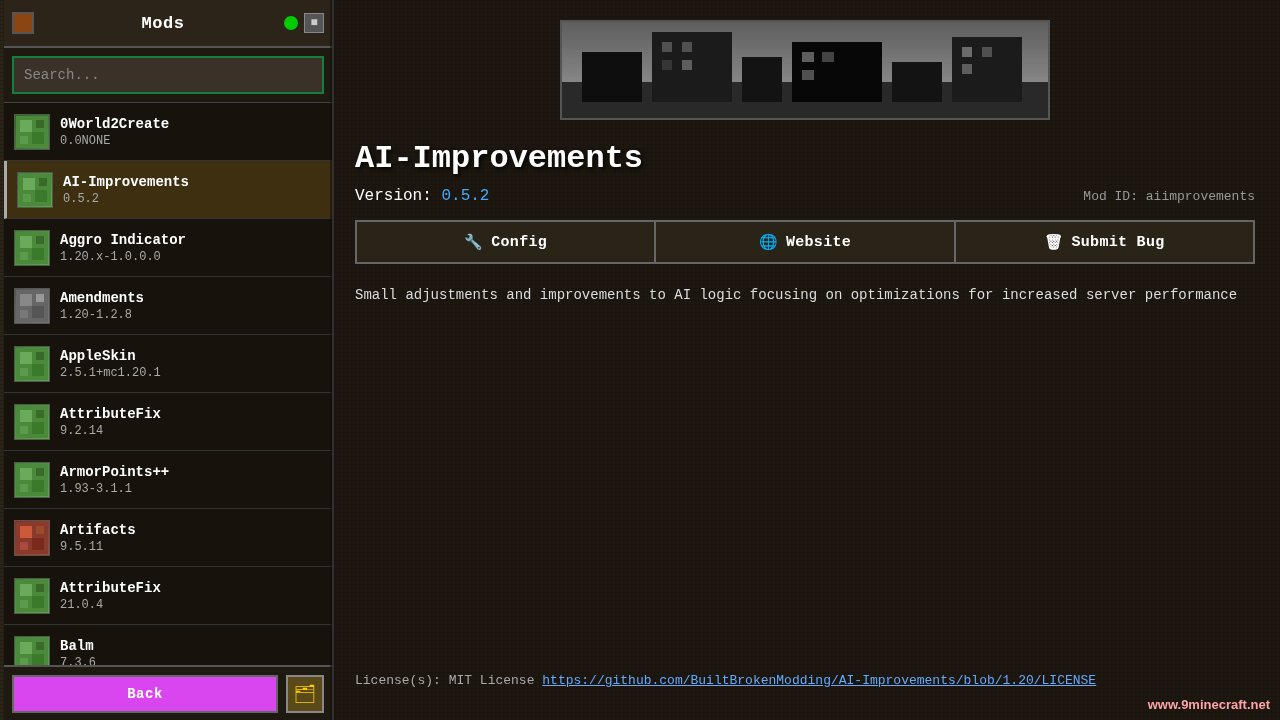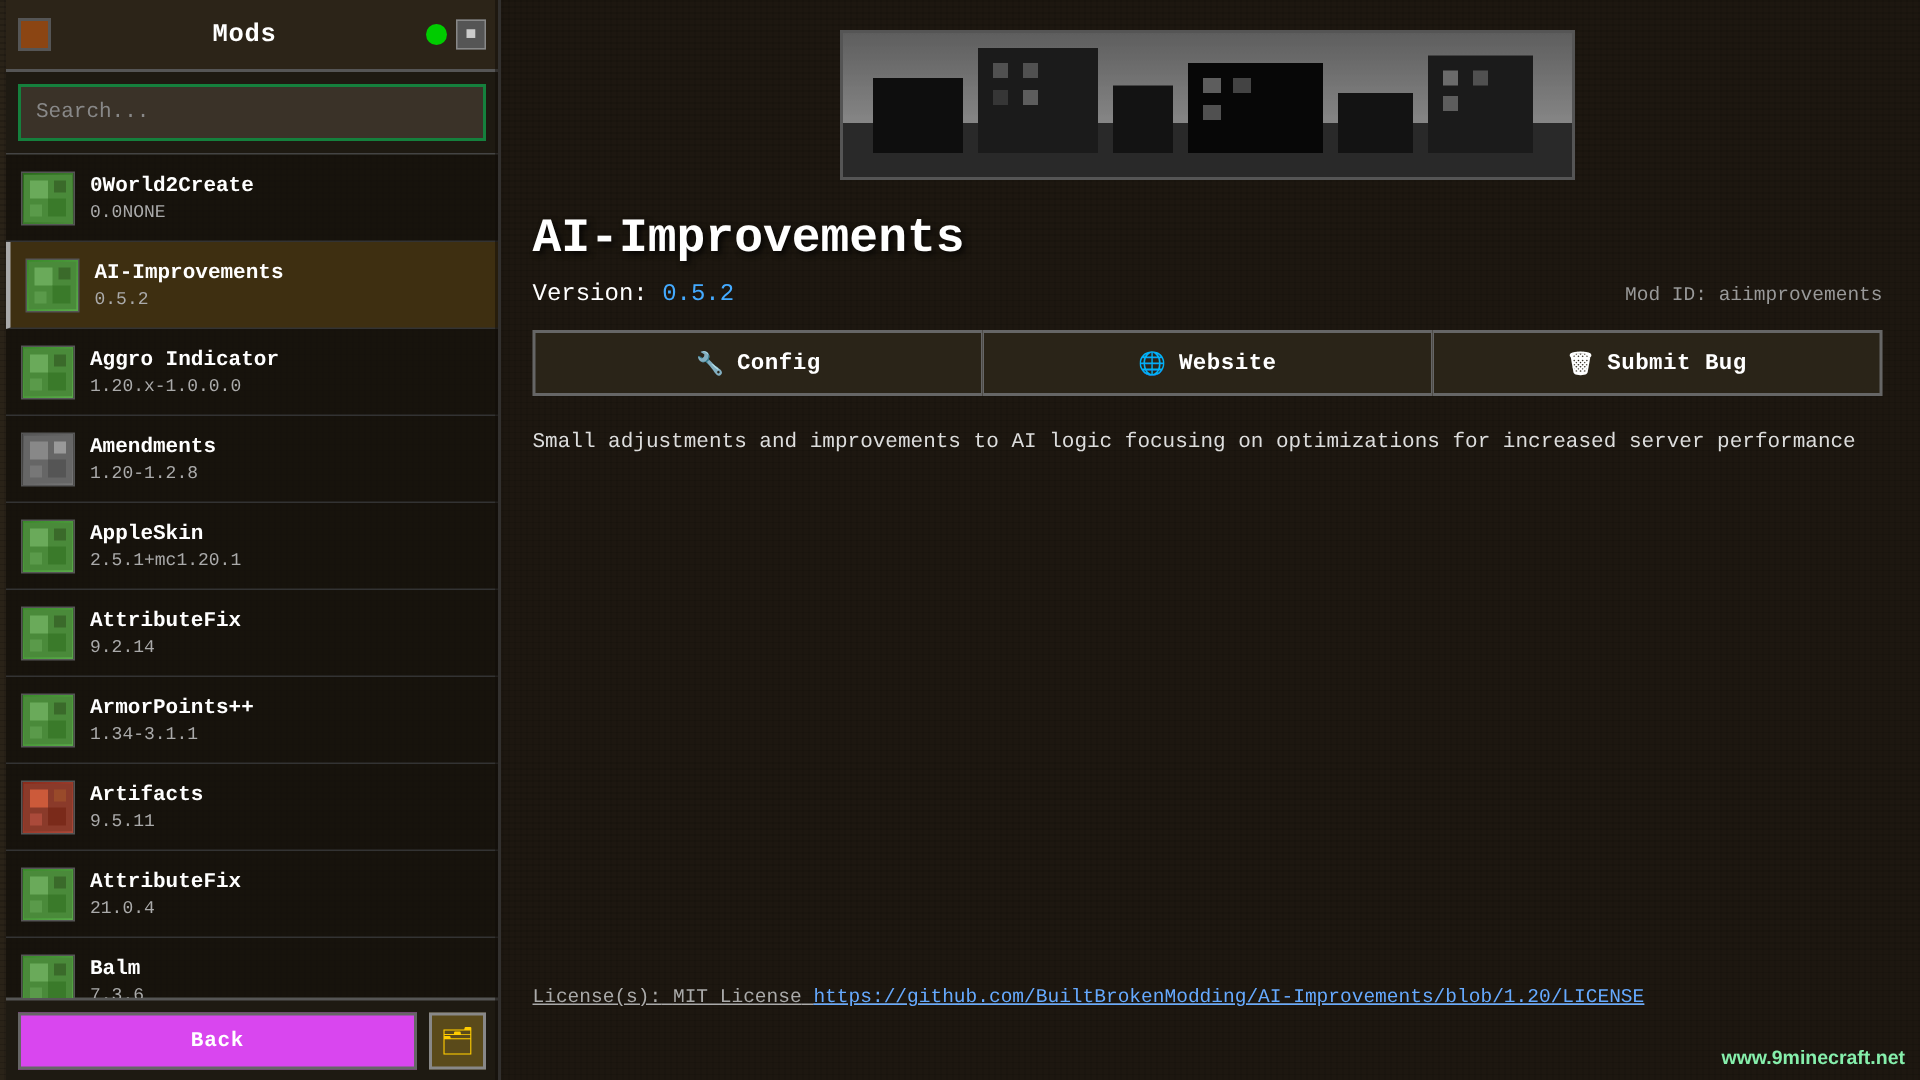--- a/index.html
+++ b/index.html
@@ -327,40 +327,39 @@
 
     .mod-description {
       color: #ddd;
       font-size: 14px;
       line-height: 1.6;
       margin-bottom: 20px;
     }
 
     .mod-license {
       position: absolute;
-      bottom: 48px;
+      bottom: 32px;
       left: 25px;
       right: 25px;
       font-size: 13px;
       color: #aaa;
-      text-decoration: underline;
     }
 
     .license-link {
       color: #6af;
       text-decoration: underline;
     }
 
     
     .watermark {
       position: absolute;
       bottom: 8px;
       right: 10px;
       font-size: 13px;
-      color: #86efac;
+      color: #fca5a5;
       font-weight: bold;
       font-family: Arial, sans-serif;
     }
 
     
     .icon-green { background: linear-gradient(135deg, #2a6a1a, #4a8a3a); }
     .icon-bright-green { background: linear-gradient(135deg, #3a8a2a, #5aaa4a); }
     .icon-gray { background: linear-gradient(135deg, #555, #777); }
     .icon-red { background: linear-gradient(135deg, #8a2a1a, #aa4a3a); }
   </style>
@@ -476,21 +475,21 @@
           <svg width="32" height="32" viewBox="0 0 8 8" style="image-rendering:pixelated;">
       <rect x="0" y="0" width="8" height="8" fill="#4a8a3a"></rect>
       <rect x="1" y="1" width="3" height="3" fill="#6aaa5a"></rect>
       <rect x="4" y="4" width="3" height="3" fill="#3a7a2a"></rect>
       <rect x="1" y="5" width="2" height="2" fill="#5a9a4a"></rect>
       <rect x="5" y="1" width="2" height="2" fill="#3a6a2a"></rect>
     </svg>
         </div>
         <div class="mod-info">
           <span class="mod-name">ArmorPoints++</span>
-          <span class="mod-version">1.34-3.1.1</span>
+          <span class="mod-version">1.93-3.1.1</span>
         </div>
       </div>
       <div class="mod-item">
         <div class="mod-icon icon-red">
           <svg width="32" height="32" viewBox="0 0 8 8" style="image-rendering:pixelated;">
       <rect x="0" y="0" width="8" height="8" fill="#8a3a2a"></rect>
       <rect x="1" y="1" width="3" height="3" fill="#cc5a3a"></rect>
       <rect x="4" y="4" width="3" height="3" fill="#7a2a1a"></rect>
       <rect x="1" y="5" width="2" height="2" fill="#aa4a3a"></rect>
       <rect x="5" y="1" width="2" height="2" fill="#994a2a"></rect>

